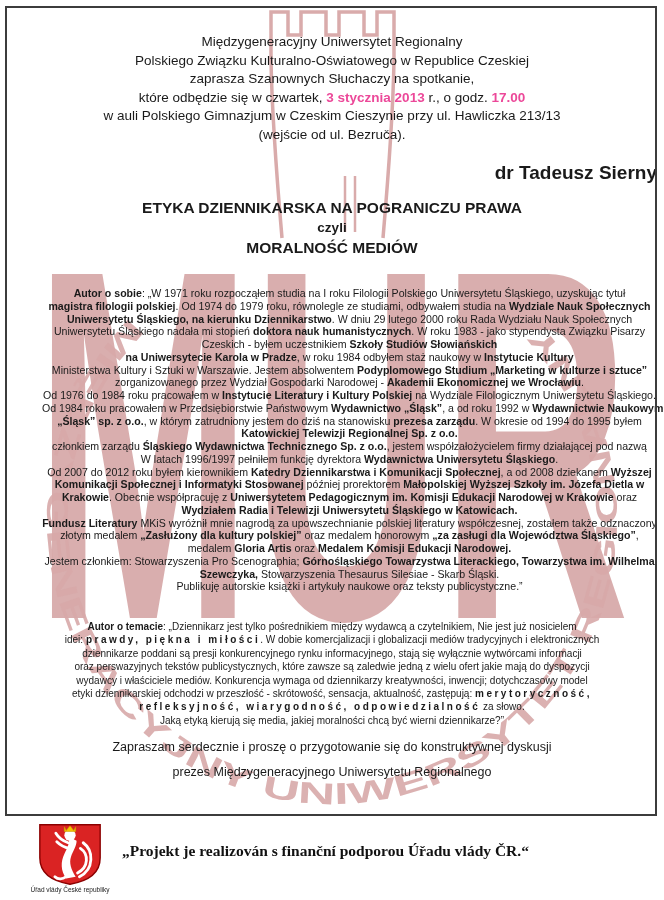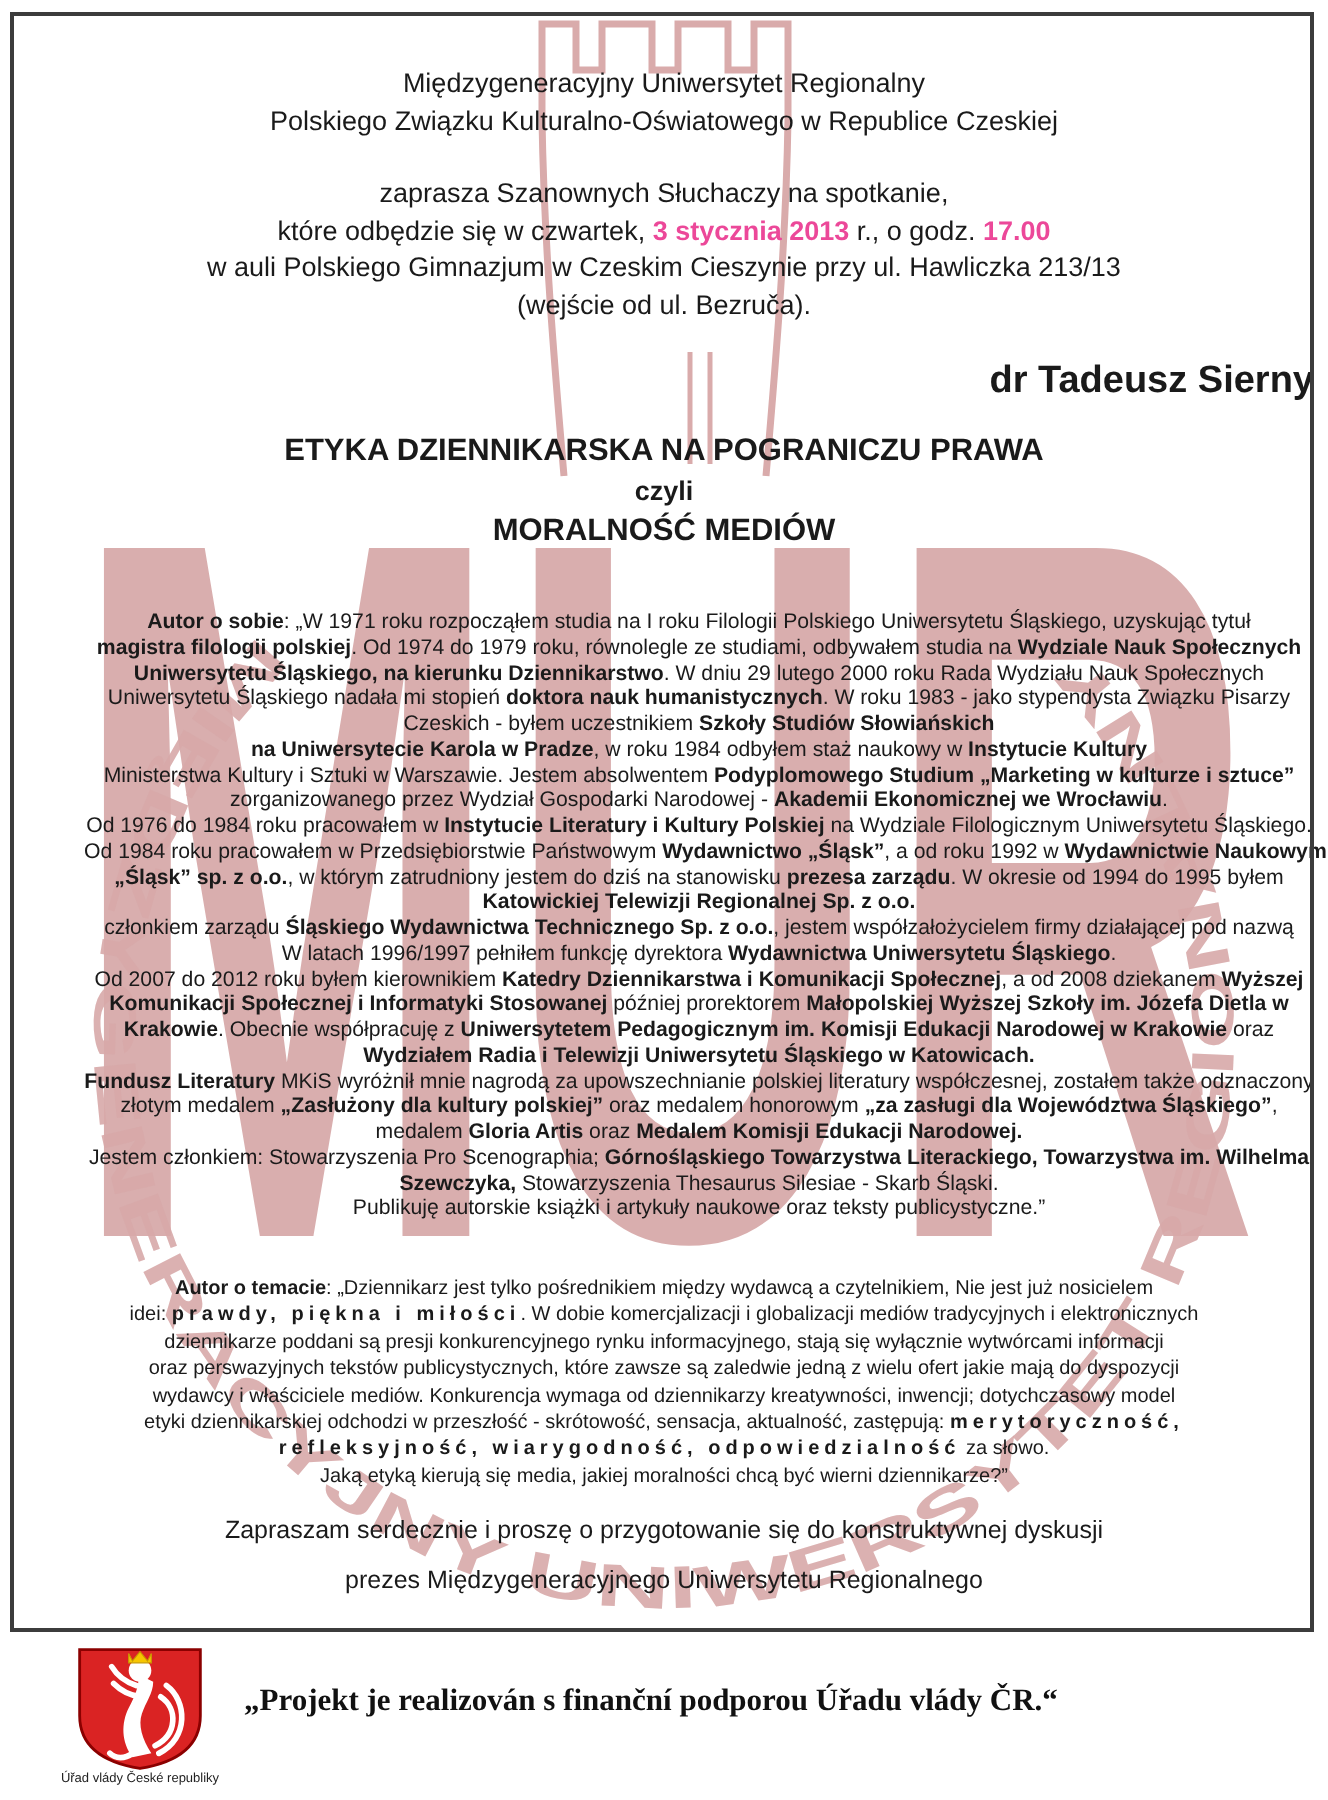--- a/index.html
+++ b/index.html
@@ -9,21 +9,21 @@
     margin:0 auto;
   }
   .wm{position:absolute;left:0;top:0;z-index:0;}
   .frame{position:absolute;left:5px;top:6px;width:648px;height:806px;border:2px solid #3c3c3c;z-index:3;pointer-events:none;}
   .content{position:absolute;left:7px;top:8px;width:650px;text-align:center;z-index:2;}
   .tline{white-space:nowrap;}
   .b{font-weight:bold;}
   .r{font-weight:bold;color:#ec4899;}
   .sp{font-weight:bold;letter-spacing:2.5px;}
   .hdr{margin-top:24px;font-size:13.5px;line-height:19px;}
-  .invite{margin-top:18px;font-size:13.5px;line-height:18.5px;}
+  .invite{font-size:13.5px;line-height:18.5px;}
   .speaker{margin-top:18px;font-size:19px;font-weight:bold;text-align:right;}
   .talk{margin-top:13px;font-weight:bold;text-align:center;}
   .talk-main{font-size:15.5px;line-height:21px;}
   .talk-conn{font-size:13.5px;line-height:19px;}
   .para1{margin-top:29px;font-size:10.6px;line-height:12.75px;margin-left:35px;}
   .para2{margin-top:27px;font-size:10px;line-height:13.4px;}
   .closing{margin-top:13px;font-size:12.5px;line-height:15px;}
   .sig{margin-top:10px;font-size:12.5px;line-height:14.5px;}
   .footer{position:absolute;left:0;top:818px;width:664px;height:82px;z-index:2;}
   .coa{position:absolute;left:32px;top:4px;}

